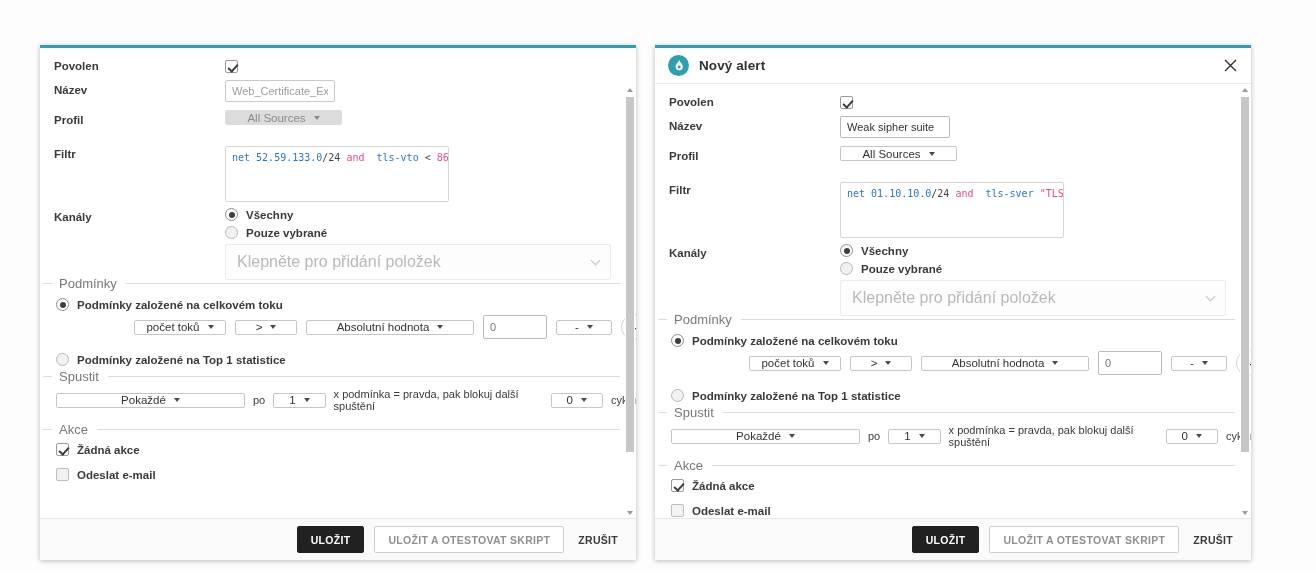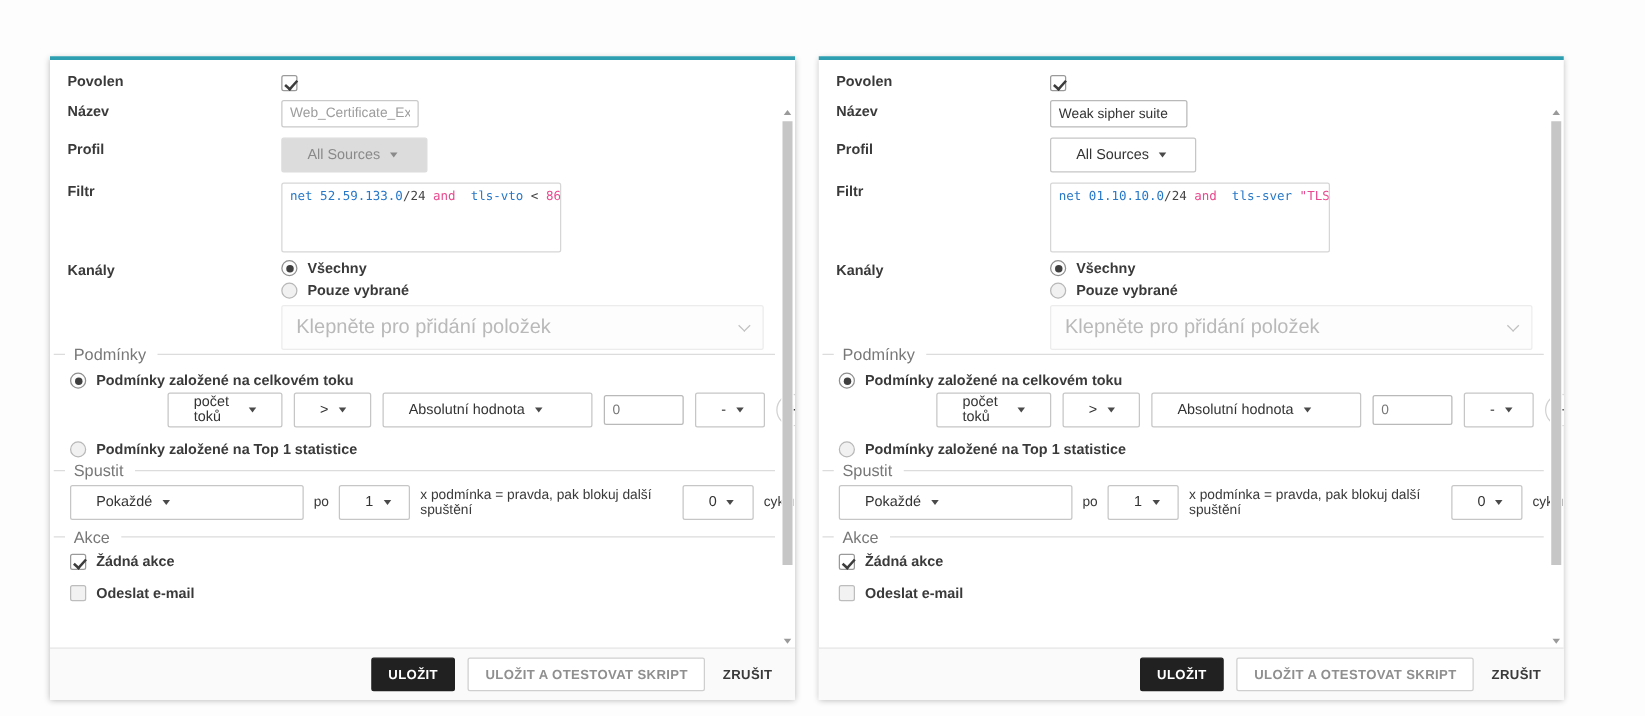--- a/index.html
+++ b/index.html
@@ -31,22 +31,22 @@
   .chk.off { background:#f2f2f2; border-color:#bdbdbd; }
 
   .radio { width:13px; height:13px; border:1px solid #8f8f8f; border-radius:50%; background:#fdfdfd; position:relative; display:inline-block; flex:0 0 auto; }
   .radio.on::after { content:""; position:absolute; left:2.5px; top:2.5px; width:6px; height:6px; background:#3f3f3f; border-radius:50%; }
   .radio.off { background:#f1f1f1; border-color:#b8b8b8; }
 
   .txt-input { height:22px; border:1px solid #b9b9b9; border-radius:2px; font-family:"Liberation Sans",sans-serif;
                font-size:11px; color:#333; padding:0 6px; outline:none; background:#fff; }
   .txt-input.dis { color:#9d9d9d; border-color:#c9c9c9; }
 
-  .sel { height:28px; border:1px solid #c6c6c6; border-radius:2px; background:#fff; display:inline-flex;
-         align-items:center; justify-content:flex-start; padding:0 20px; font-size:11.5px; color:#333; cursor:pointer; }
+  .sel { height:15px; border:1px solid #c6c6c6; border-radius:2px; background:#fff; display:inline-flex;
+         align-items:center; justify-content:center; padding:0 2px; font-size:11.5px; color:#333; cursor:pointer; }
   .sel .caret { width:0; height:0; border-left:3.5px solid transparent; border-right:3.5px solid transparent;
                 border-top:4px solid #4a4a4a; margin-left:8px; flex:0 0 auto; }
   .sel.dis { background:#dcdcdc; border-color:#dcdcdc; color:#8a8a8a; }
   .sel.dis .caret { border-top-color:#8a8a8a; }
 
   
   .filter-box { position:absolute; left:185px; width:224px; height:56px; border:1px solid #d6d6d6; border-radius:2px;
                 background:#fff; padding:4px 6px; font-family:"DejaVu Sans Mono", monospace; font-size:10px;
                 white-space:pre; overflow:hidden; line-height:1.3; }
   .c-b { color:#2878c8; } .c-p { color:#e84a8f; } .c-d { color:#444; }
@@ -206,20 +206,34 @@
     </div>
 
     <div class="dlg-footer">
       <button class="btn btn-primary">ULOŽIT</button>
       <button class="btn btn-secondary">ULOŽIT A OTESTOVAT SKRIPT</button>
       <button class="btn btn-text">ZRUŠIT</button>
     </div>
   </div>
 
   <div class="dialog d-right">
+    <div class="dlg-header">
+      <span class="brand">
+        <svg width="12" height="13" viewBox="0 0 12 13">
+            <path d="M6.2 0.6 C6.4 3 2.6 4.4 2.6 7.6 A3.6 3.6 0 0 0 9.8 7.6 C9.8 4.6 6.4 3.4 6.2 0.6 Z" fill="#fff"></path>
+            <circle cx="6.2" cy="7.9" r="1.5" fill="#2E9FB0"></circle>
+          </svg>
+      </span>
+      <span class="dlg-title">Nový alert</span>
+      <span class="close-x">
+        <svg width="15" height="15" viewBox="0 0 15 15">
+            <path d="M2 2 L13 13 M13 2 L2 13" stroke="#333" stroke-width="1.4"></path>
+          </svg>
+      </span>
+    </div>
 
     <div class="dlg-body">
 
       <span class="flabel r-povolen">Povolen</span>
       <span class="chk on ctl r-povolen"></span>
 
       <span class="flabel" style="top:36px">Název</span>
       <input class="txt-input ctl r-nazev" style="width: 110px;" value="Weak sipher suite">
 
       <span class="flabel" style="top:66px">Profil</span>

